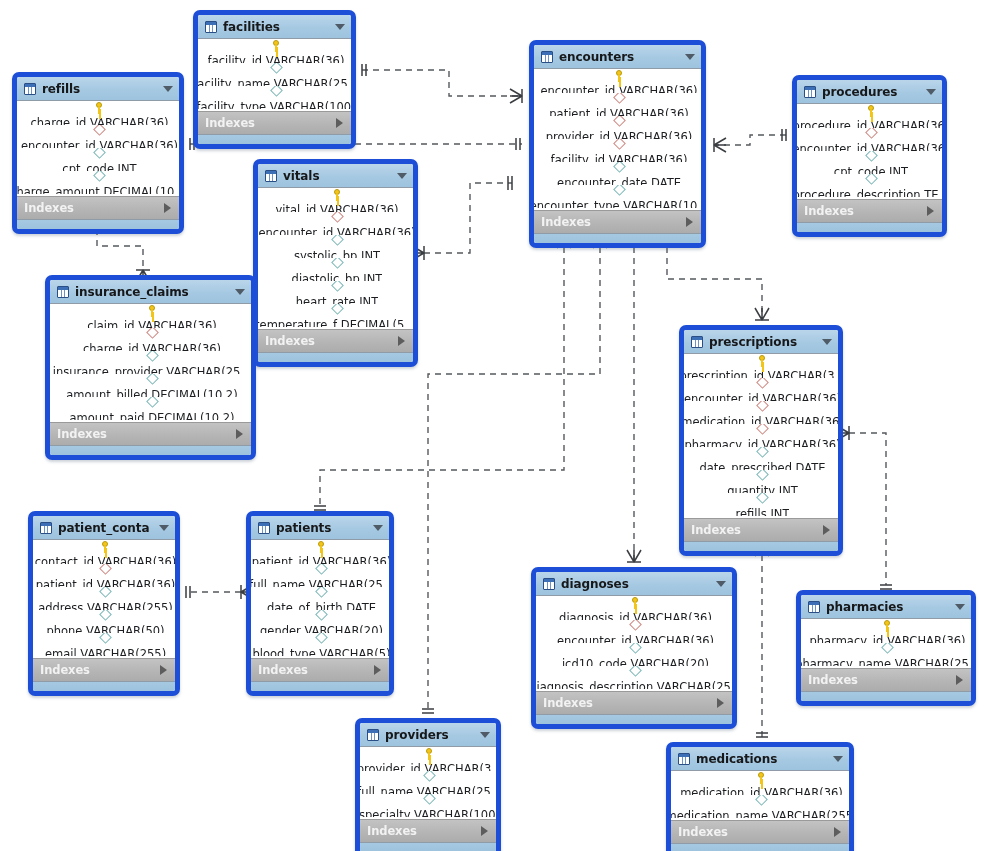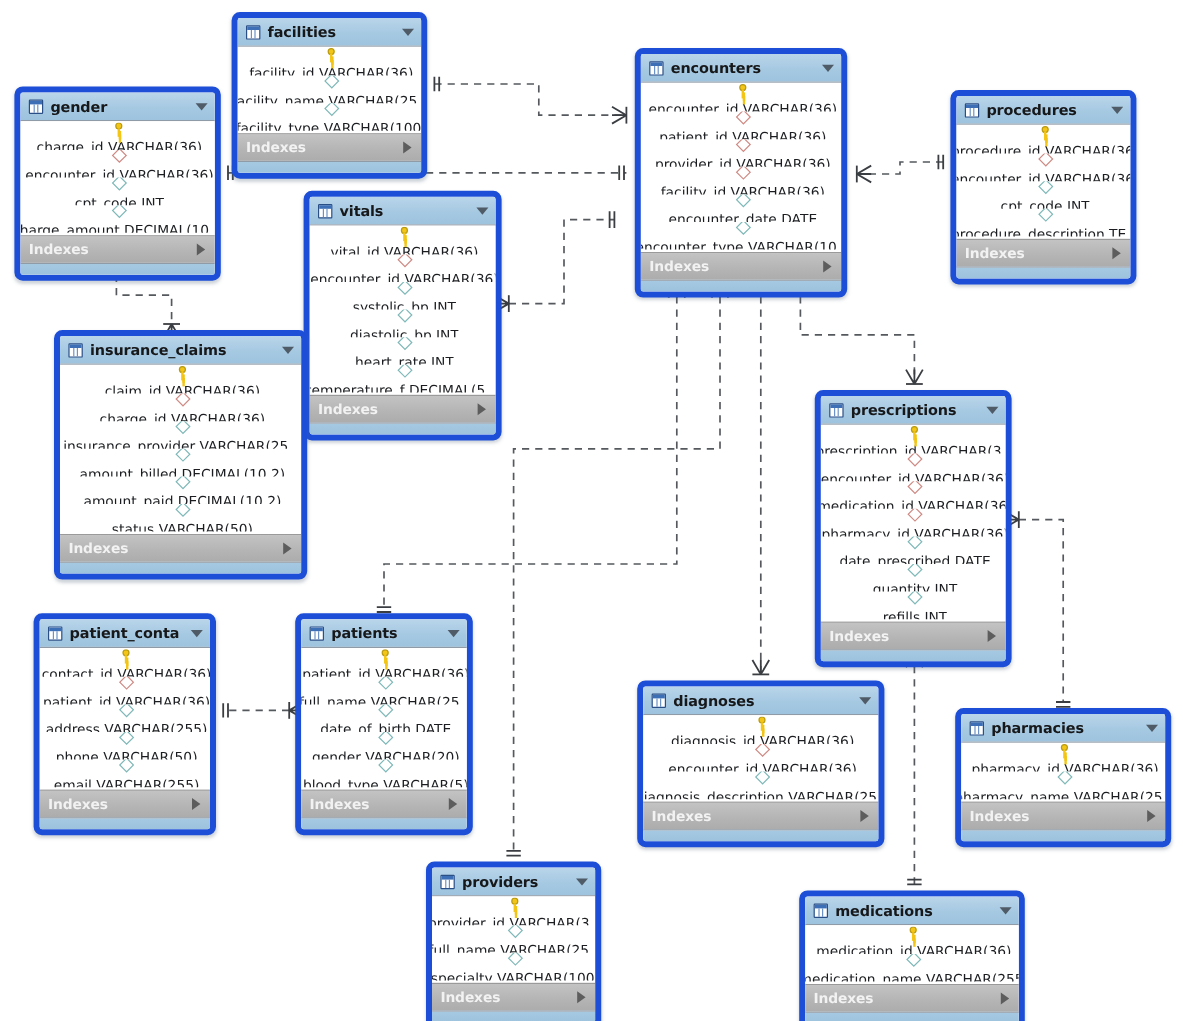--- a/index.html
+++ b/index.html
@@ -329,21 +329,21 @@
       </div>
       <div class="idx">
         <span class="ilabel">Indexes</span>
         <span class="play"></span>
       </div>
       <div class="foot"></div>
     </div>
     <div class="entity" style="left: 12px; top: 72px; width: 172px;">
       <div class="hdr">
         <span class="tbl-icon"></span>
-        <span class="title">gender</span>
+        <span class="title">refills</span>
         <span class="caret"></span>
       </div>
       <div class="cols">
         <div class="col">
           <span class="g-key"></span>
           <span class="cname">charge_id VARCHAR(36)</span>
         </div>
         <div class="col">
           <span class="g-dia fk"></span>
           <span class="cname">encounter_id VARCHAR(36)</span>
@@ -451,24 +451,20 @@
           <span class="cname">insurance_provider VARCHAR(25...</span>
         </div>
         <div class="col">
           <span class="g-dia"></span>
           <span class="cname">amount_billed DECIMAL(10,2)</span>
         </div>
         <div class="col">
           <span class="g-dia"></span>
           <span class="cname">amount_paid DECIMAL(10,2)</span>
         </div>
-        <div class="col">
-          <span class="g-dia"></span>
-          <span class="cname">status VARCHAR(50)</span>
-        </div>
       </div>
       <div class="idx">
         <span class="ilabel">Indexes</span>
         <span class="play"></span>
       </div>
       <div class="foot"></div>
     </div>
     <div class="entity" style="left: 679px; top: 325px; width: 164px;">
       <div class="hdr">
         <span class="tbl-icon"></span>
@@ -589,20 +585,24 @@
         <div class="col">
           <span class="g-key"></span>
           <span class="cname">diagnosis_id VARCHAR(36)</span>
         </div>
         <div class="col">
           <span class="g-dia fk"></span>
           <span class="cname">encounter_id VARCHAR(36)</span>
         </div>
         <div class="col">
           <span class="g-dia"></span>
+          <span class="cname">icd10_code VARCHAR(20)</span>
+        </div>
+        <div class="col">
+          <span class="g-dia"></span>
           <span class="cname">diagnosis_description VARCHAR(25...</span>
         </div>
       </div>
       <div class="idx">
         <span class="ilabel">Indexes</span>
         <span class="play"></span>
       </div>
       <div class="foot"></div>
     </div>
     <div class="entity" style="left: 796px; top: 590px; width: 180px;">

